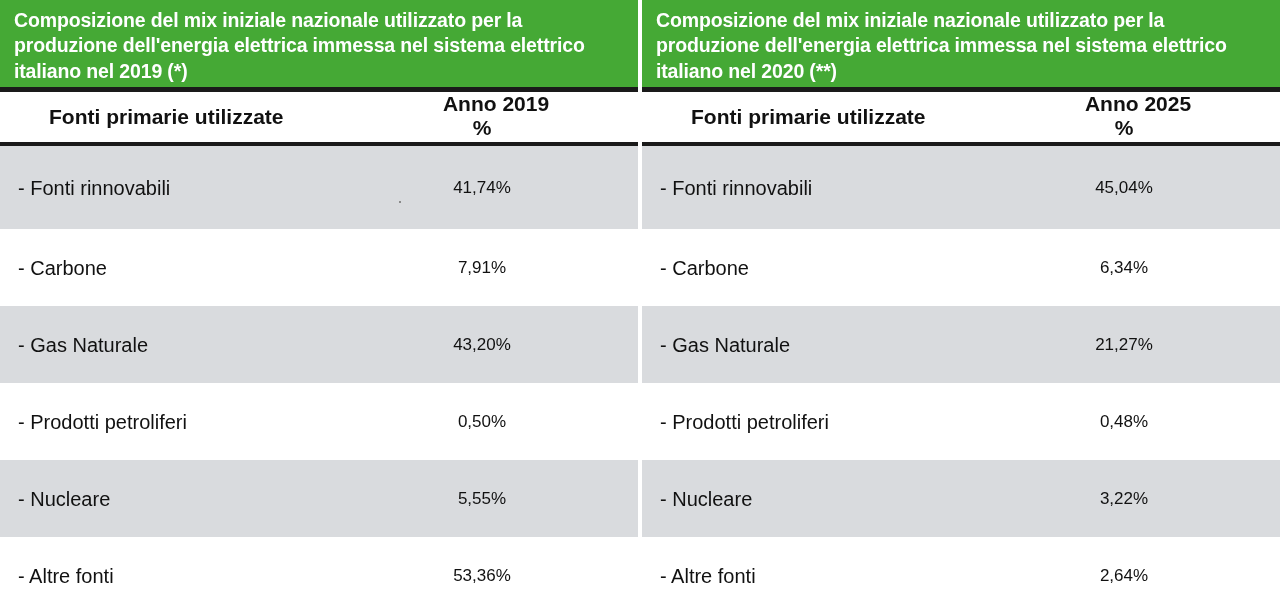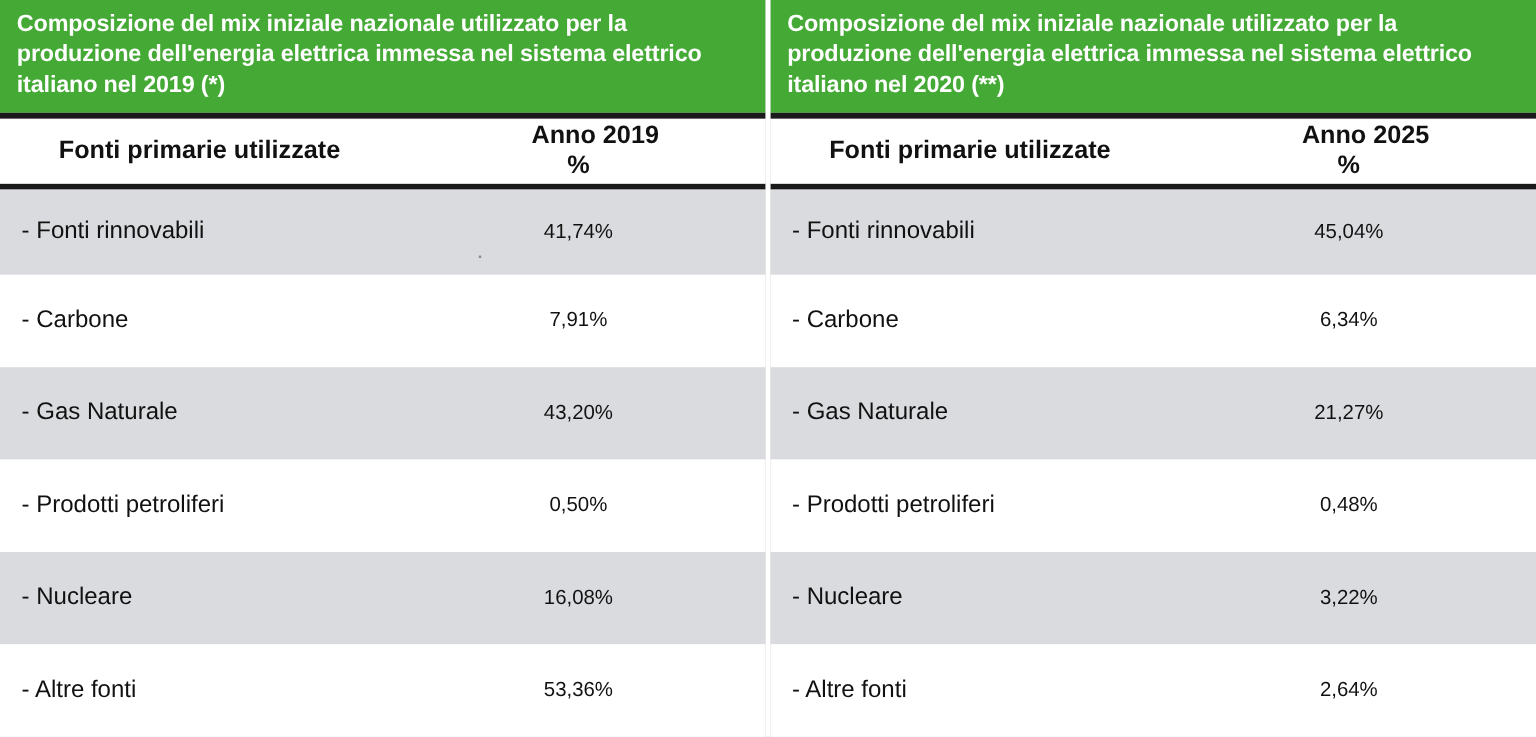--- a/index.html
+++ b/index.html
@@ -15,21 +15,21 @@
     -webkit-font-smoothing: antialiased;
   }
 
   .page {
     position: relative;
     width: 1280px;
     height: 614px;
     display: flex;
     flex-direction: row;
     align-items: stretch;
-    background: #a3a3a3;
+    background: #000000;
   }
 
   .panel {
     position: relative;
     width: 638px;
     height: 614px;
     display: flex;
     flex-direction: column;
     background: #ffffff;
     overflow: hidden;
@@ -111,21 +111,21 @@
     flex: 1 1 auto;
     display: block;
   }
   .row {
     position: relative;
     height: 77px;
     box-sizing: border-box;
     background: #ffffff;
   }
   .row.stripe { background: #d9dbde; }
-  .row:first-child { height: 71px; }
+  .row:first-child { height: 83px; }
 
   .row .cell-label {
     position: absolute;
     left: 18px;
     top: 50%;
     transform: translateY(-50%);
     font-size: 20px;
     color: #111111;
     white-space: nowrap;
     font-weight: normal;
@@ -186,21 +186,21 @@
       <div class="row stripe">
         <span class="cell-label">- Gas Naturale</span>
         <span class="cell-value">43,20%</span>
       </div>
       <div class="row">
         <span class="cell-label">- Prodotti petroliferi</span>
         <span class="cell-value">0,50%</span>
       </div>
       <div class="row stripe">
         <span class="cell-label">- Nucleare</span>
-        <span class="cell-value">16,08%</span>
+        <span class="cell-value">5,55%</span>
       </div>
       <div class="row">
         <span class="cell-label">- Altre fonti</span>
         <span class="cell-value">53,36%</span>
       </div>
     </div>
 
   </div>
 
   <div class="panel-gap"></div>

